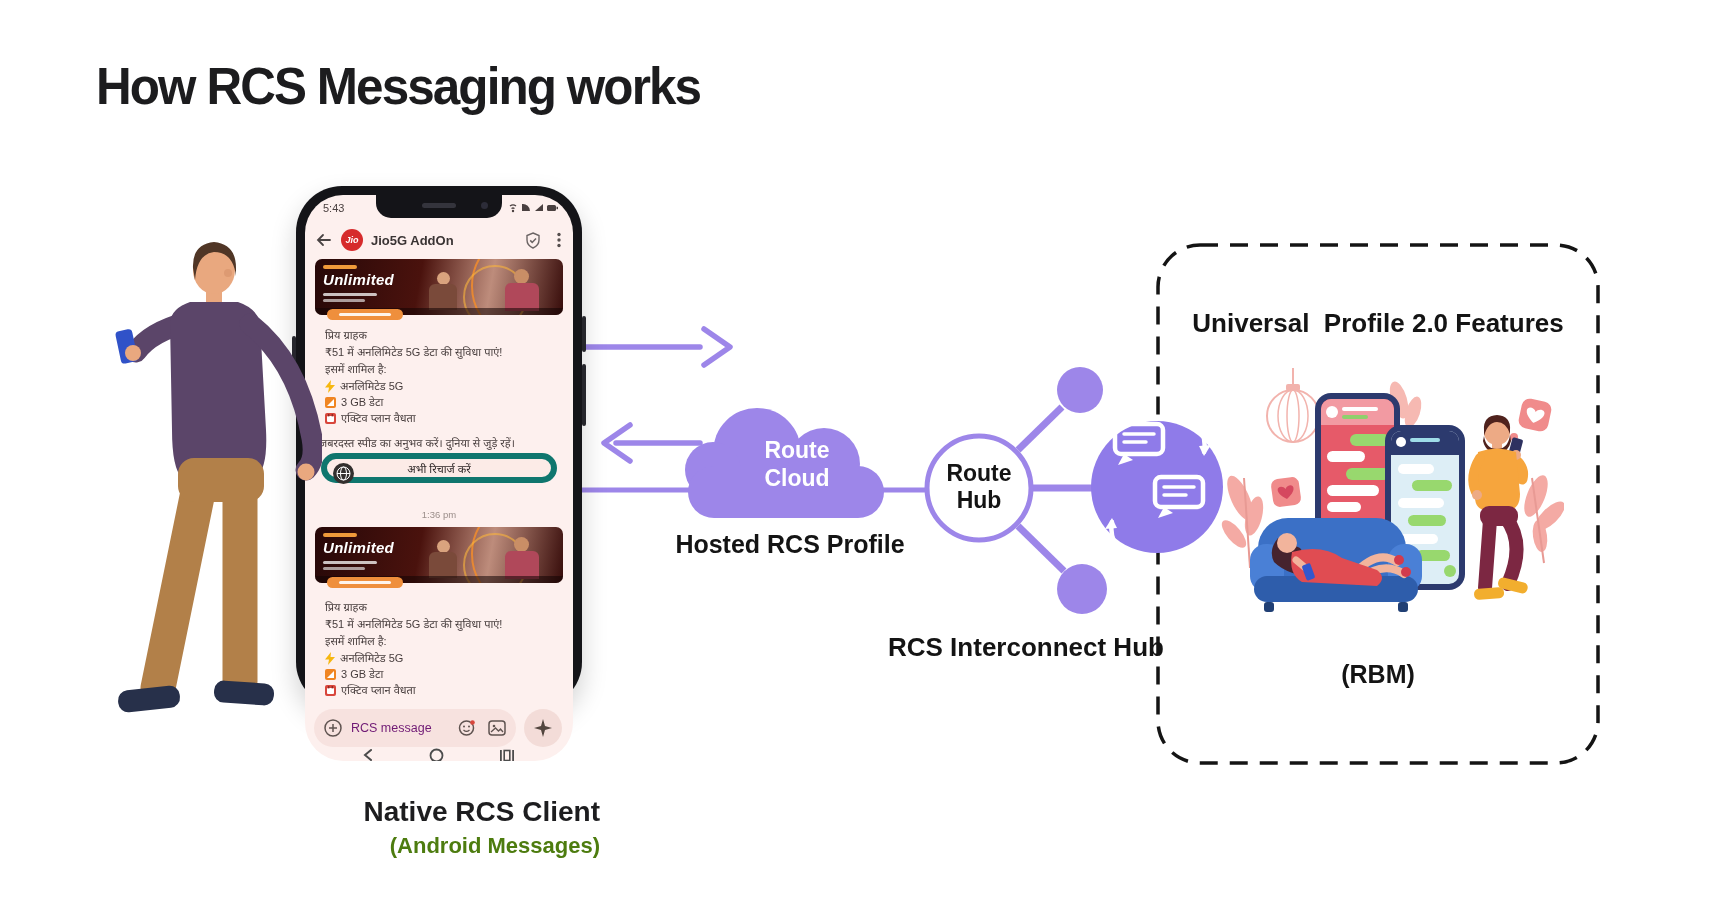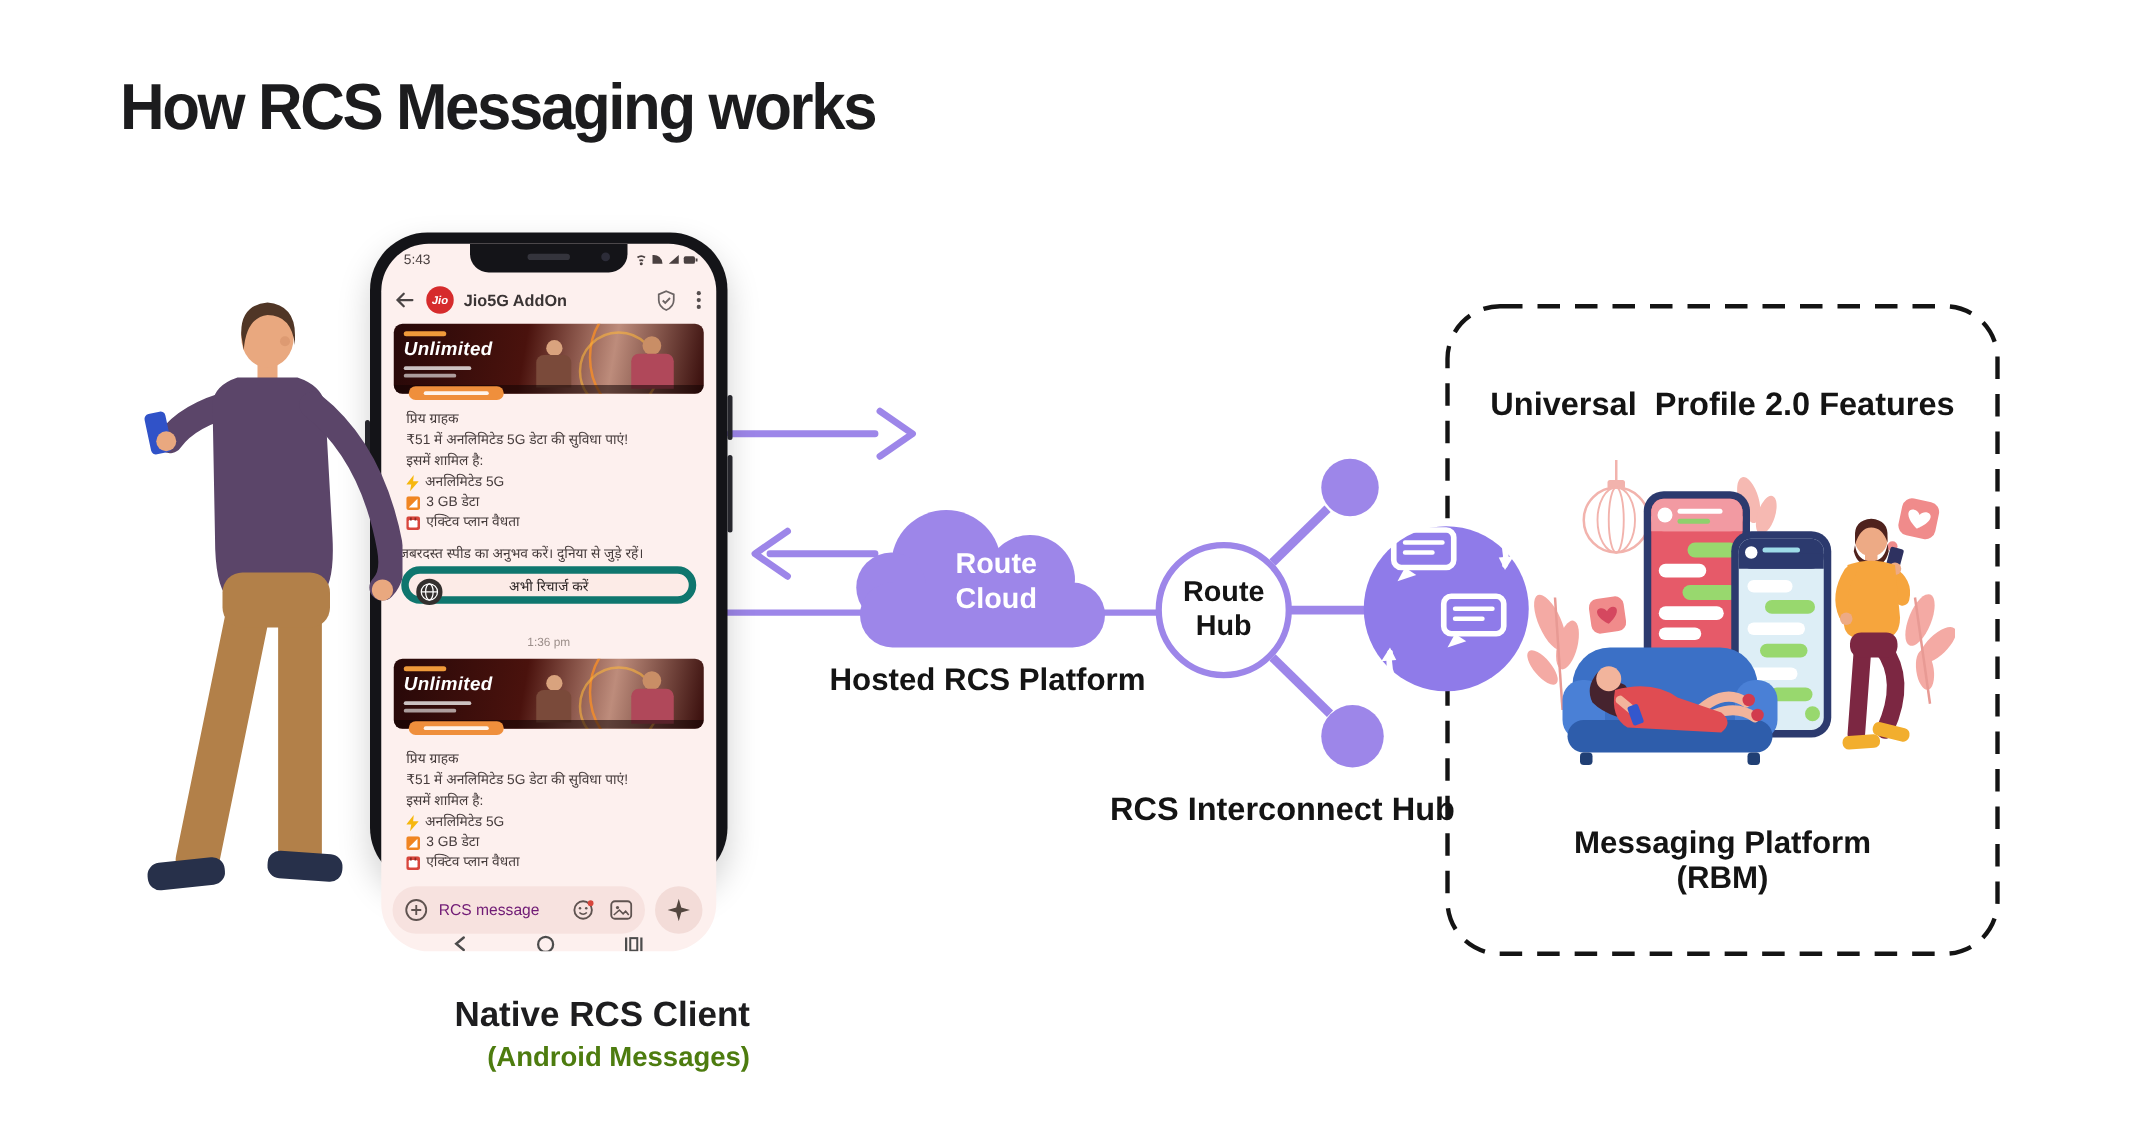--- a/index.html
+++ b/index.html
@@ -129,29 +129,28 @@
         <path d="M1141,562 a34,34 0 0 1 -29,-40"></path>
         <path d="M1117,528 l-5,-10 l-7,11" fill="#ffffff" stroke="none"></path>
       </g>
     </g>
   </svg>
 
   <div class="label cloud-label">
     <div>Route</div>
     <div>Cloud</div>
   </div>
-  <div class="label cloud-caption">Hosted RCS Platform</div>
+  <div class="label cloud-caption">Hosted RCS Profile</div>
   <div class="label hub-label">
     <div>Route</div>
     <div>Hub</div>
   </div>
   <div class="label interconnect">RCS Interconnect Hub</div>
   <div class="label up-label">Universal  Profile 2.0 Features</div>
   <div class="label rbm-label">
-    <div>Messaging Platform</div>
     <div>(RBM)</div>
   </div>
 
   <div class="person-wrap">
     <svg width="240" height="505" viewBox="82 236 240 505">
       <path d="M188,322 Q150,332 136,352" stroke="#5b4569" stroke-width="21" fill="none" stroke-linecap="round"></path>
       <g transform="rotate(-12 126 346)">
         <rect x="118" y="330" width="17" height="33" rx="4" fill="#3052c8"></rect>
       </g>
       <circle cx="133" cy="353" r="8" fill="#e9a87f"></circle>

